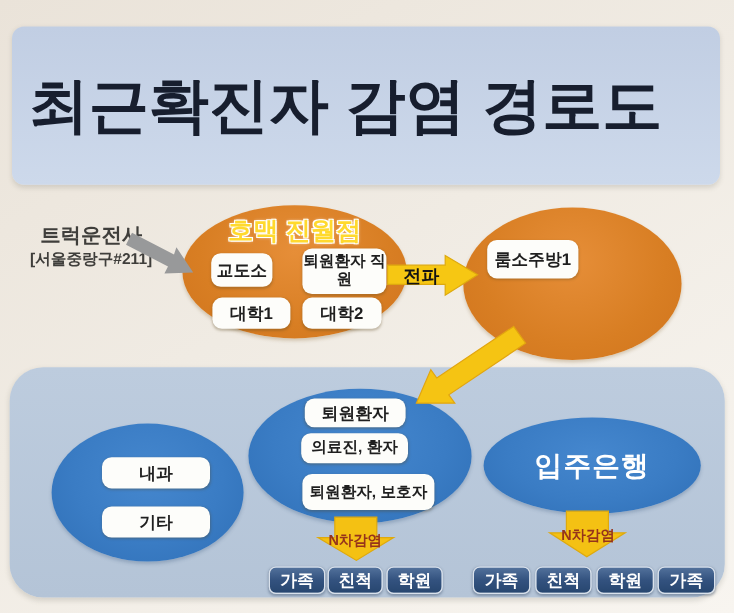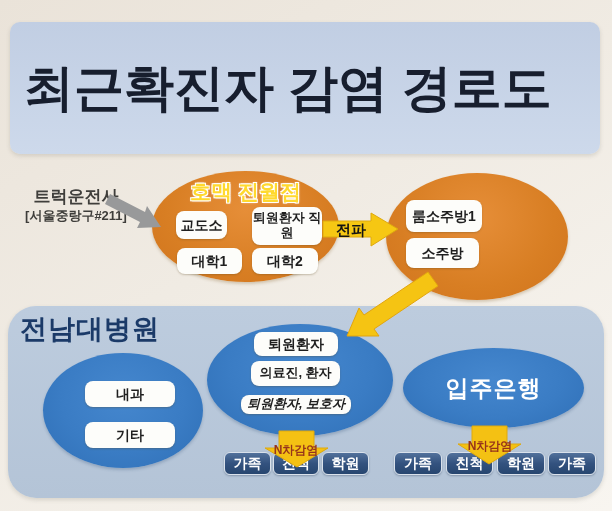--- a/index.html
+++ b/index.html
@@ -53,21 +53,21 @@
   
   .wbox{
     position:absolute;background:#fdfdfa;border-radius:8px;z-index:3;
     display:flex;align-items:center;justify-content:center;text-align:center;
     font-weight:bold;color:#1f1f1f;font-size:14px;line-height:1.15;
     box-shadow:0 1px 2px rgba(90,70,30,.3);
   }
   .wbox.small{font-size:13px;}
   
   .cbox{
-    position:absolute;top:452px;height:23px;border-radius:6px;z-index:3;
+    position:absolute;top:472px;height:23px;border-radius:6px;z-index:3;
     background:linear-gradient(180deg,#52719b 0%,#33527f 50%,#27466f 100%);
     border:1px solid #d9e1eb;box-sizing:border-box;
     color:#fff;font-size:14px;font-weight:bold;
     display:flex;align-items:center;justify-content:center;
     box-shadow:0 1px 2px rgba(40,60,90,.35);
   }
   
   .arrows-svg{position:absolute;left:0;top:0;width:612px;height:511px;z-index:4;pointer-events:none;}
   .arrow-label{
     position:absolute;z-index:5;text-align:center;font-weight:bold;pointer-events:none;
@@ -85,41 +85,39 @@
   <div class="title-banner">
     <h1>최근확진자 감염 경로도</h1>
   </div>
 
   <div class="source">
     <div class="name">트럭운전사</div>
     <div class="detail">[서울중랑구#211]</div>
   </div>
 
   <div class="panel"></div>
-  <div class="hospital-title">전남대병원</div>
 
   <div class="ellipse ellipse-orange" id="cluster1-ellipse"></div>
   <div class="cluster-label">호맥 진월점</div>
   <div class="wbox" style="left:176px;top:211px;width:51px;height:28px;">교도소</div>
   <div class="wbox small" style="left:252px;top:207px;width:70px;height:38px;">퇴원환자 직원</div>
   <div class="wbox" style="left:177px;top:248px;width:65px;height:26px;">대학1</div>
   <div class="wbox" style="left:252px;top:248px;width:66px;height:26px;">대학2</div>
 
   <div class="ellipse ellipse-orange" id="cluster2-ellipse"></div>
   <div class="wbox" style="left:406px;top:200px;width:76px;height:32px;">룸소주방1</div>
-  <div class="wbox" style="left:406px;top:238px;width:73px;height:30px;">소주방</div>
 
   <div class="ellipse ellipse-blue" id="left-ellipse"></div>
   <div class="wbox" style="left:85px;top:422px;width:90px;height:26px;">기타</div>
   <div class="wbox" style="left:85px;top:381px;width:90px;height:26px;">내과</div>
 
   <div class="ellipse ellipse-blue" id="center-ellipse"></div>
   <div class="wbox" style="left:254px;top:332px;width:84px;height:24px;">퇴원환자</div>
   <div class="wbox small" style="left:251px;top:361px;width:89px;height:25px;">의료진, 환자</div>
-  <div class="wbox small" style="left:241px;top:395px;width:110px;height:19px;font-style:italic;">퇴원환자, 보호자</div>
+  <div class="wbox small" style="left:252px;top:395px;width:110px;height:30px;">퇴원환자, 보호자</div>
 
   <div class="ellipse ellipse-blue" id="bank-ellipse">
     <span class="bank-label">입주은행</span>
   </div>
 
   <div class="cbox" style="left:224px;width:47px;">가족</div>
   <div class="cbox" style="left:273px;width:46px;">친척</div>
   <div class="cbox" style="left:322px;width:47px;">학원</div>
   <div class="cbox" style="left:394px;width:48px;">가족</div>
   <div class="cbox" style="left:446px;width:47px;">친척</div>

